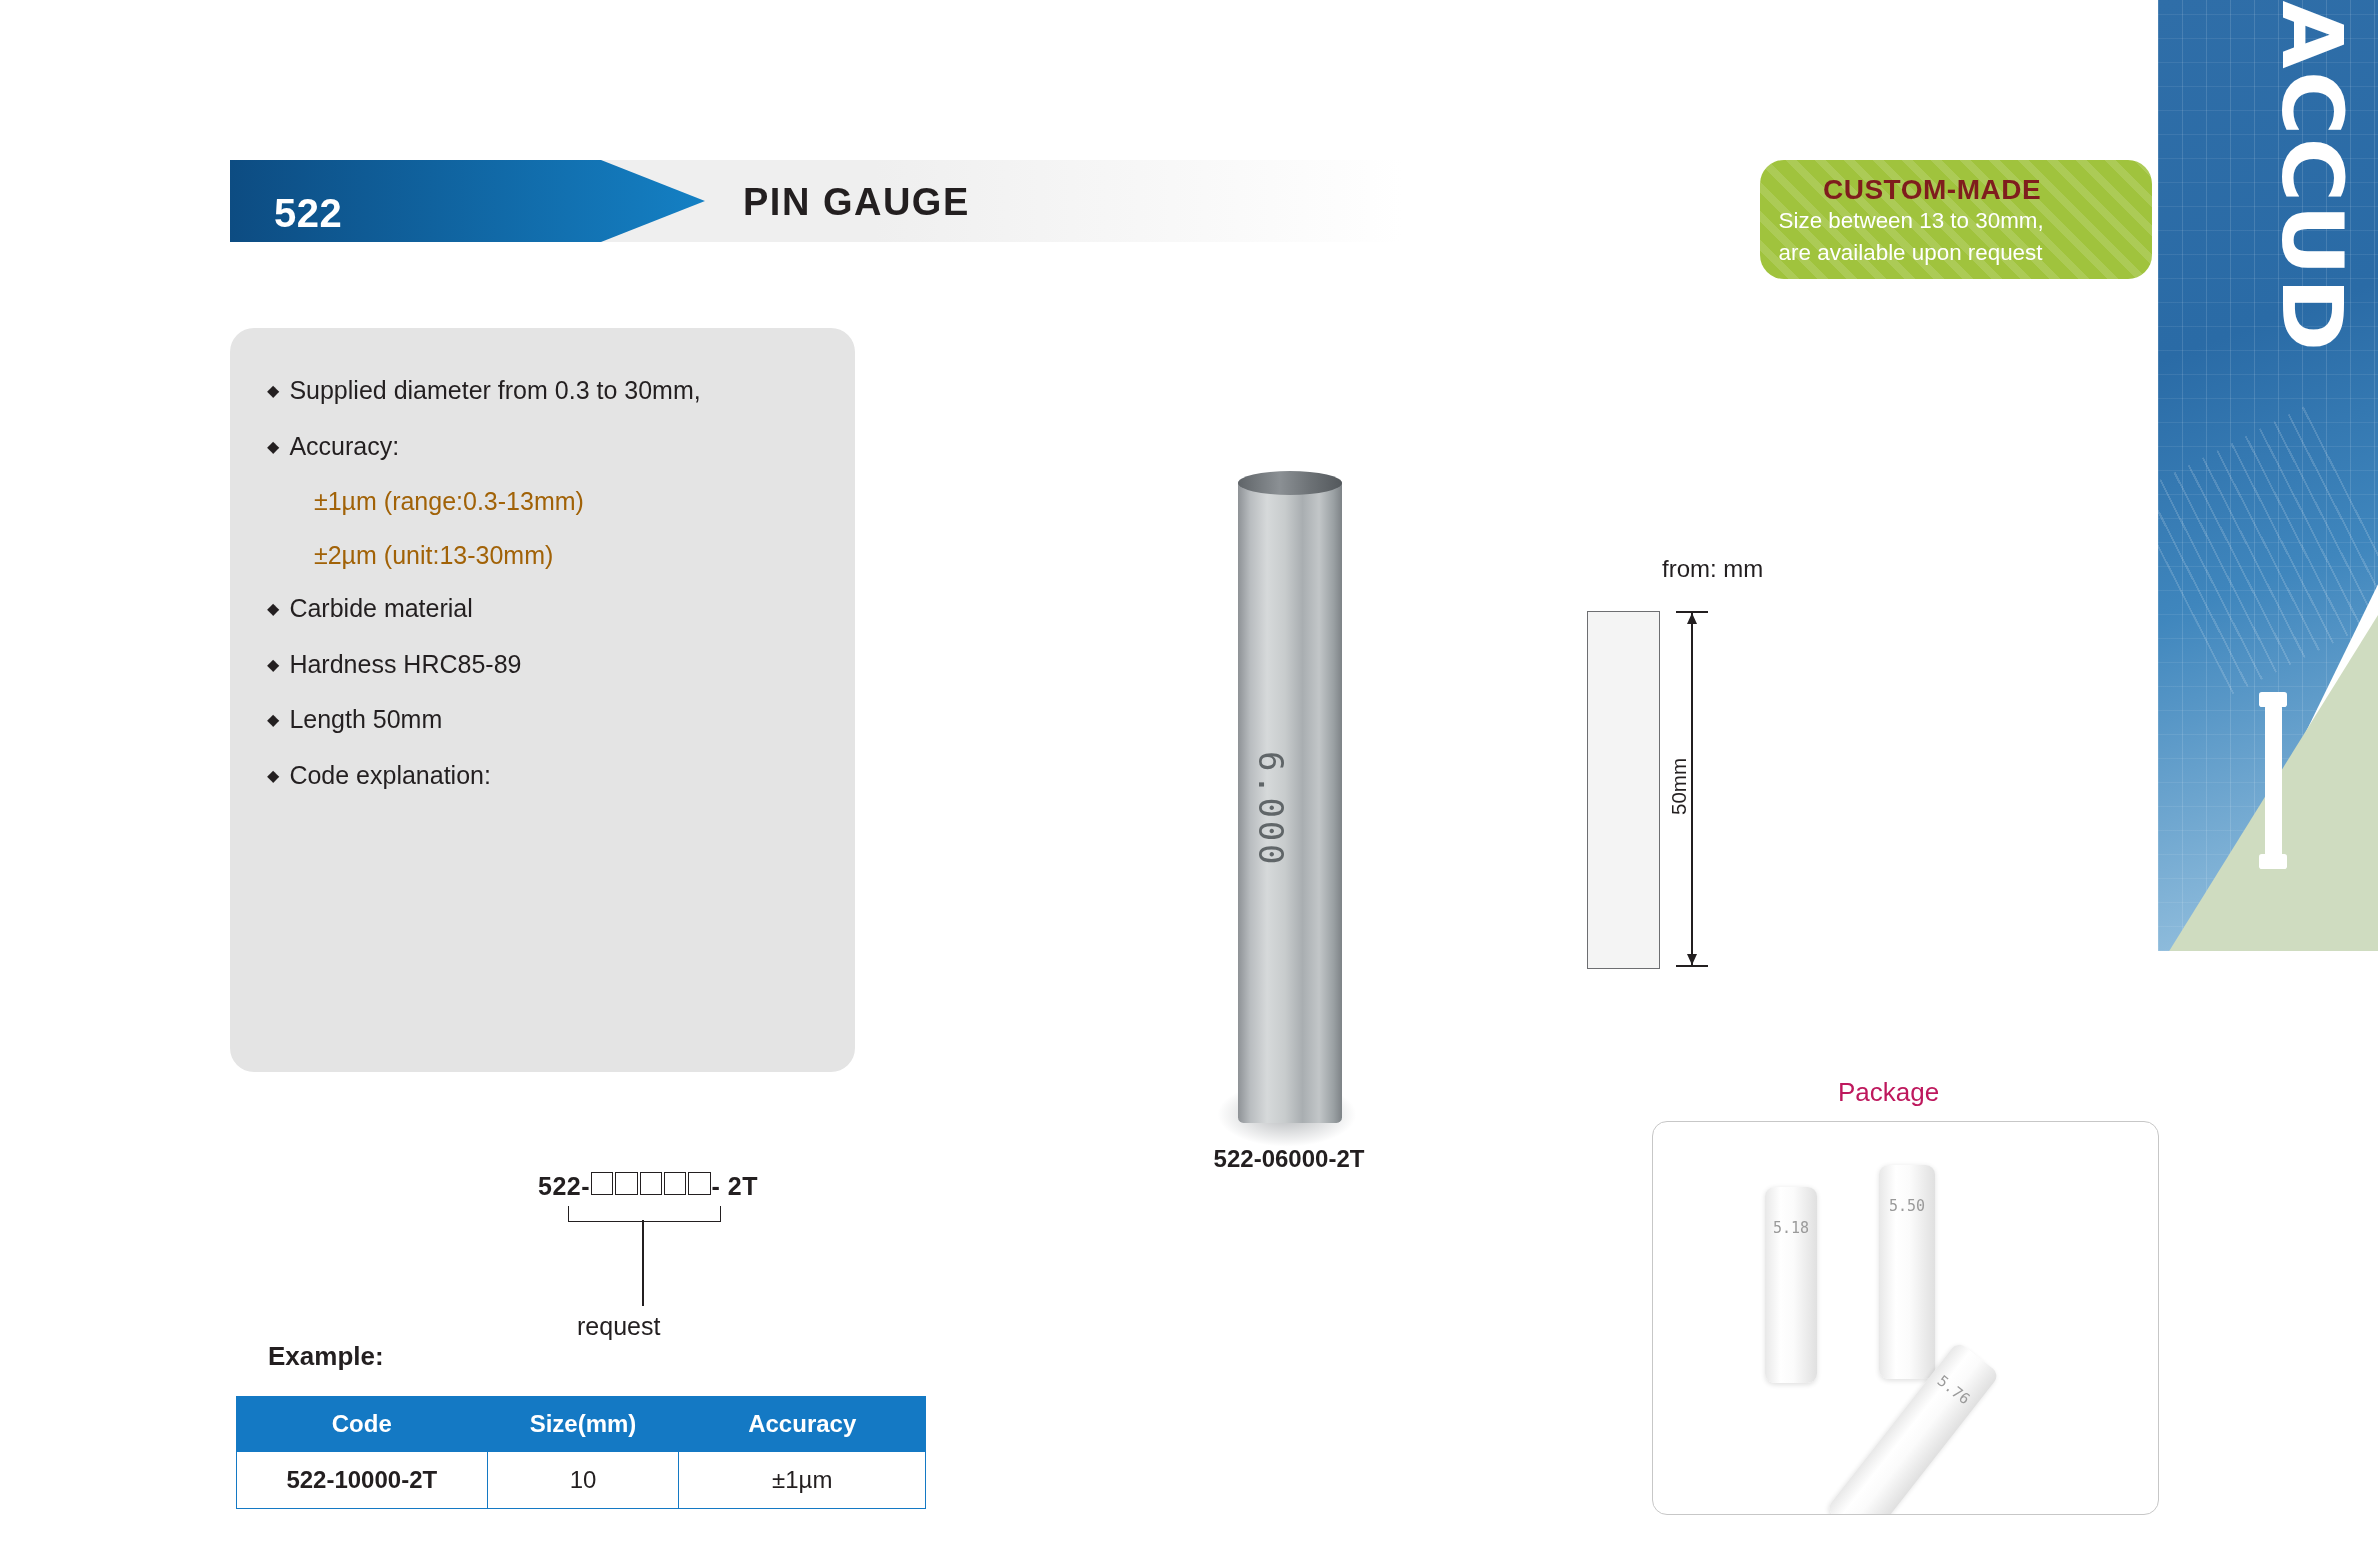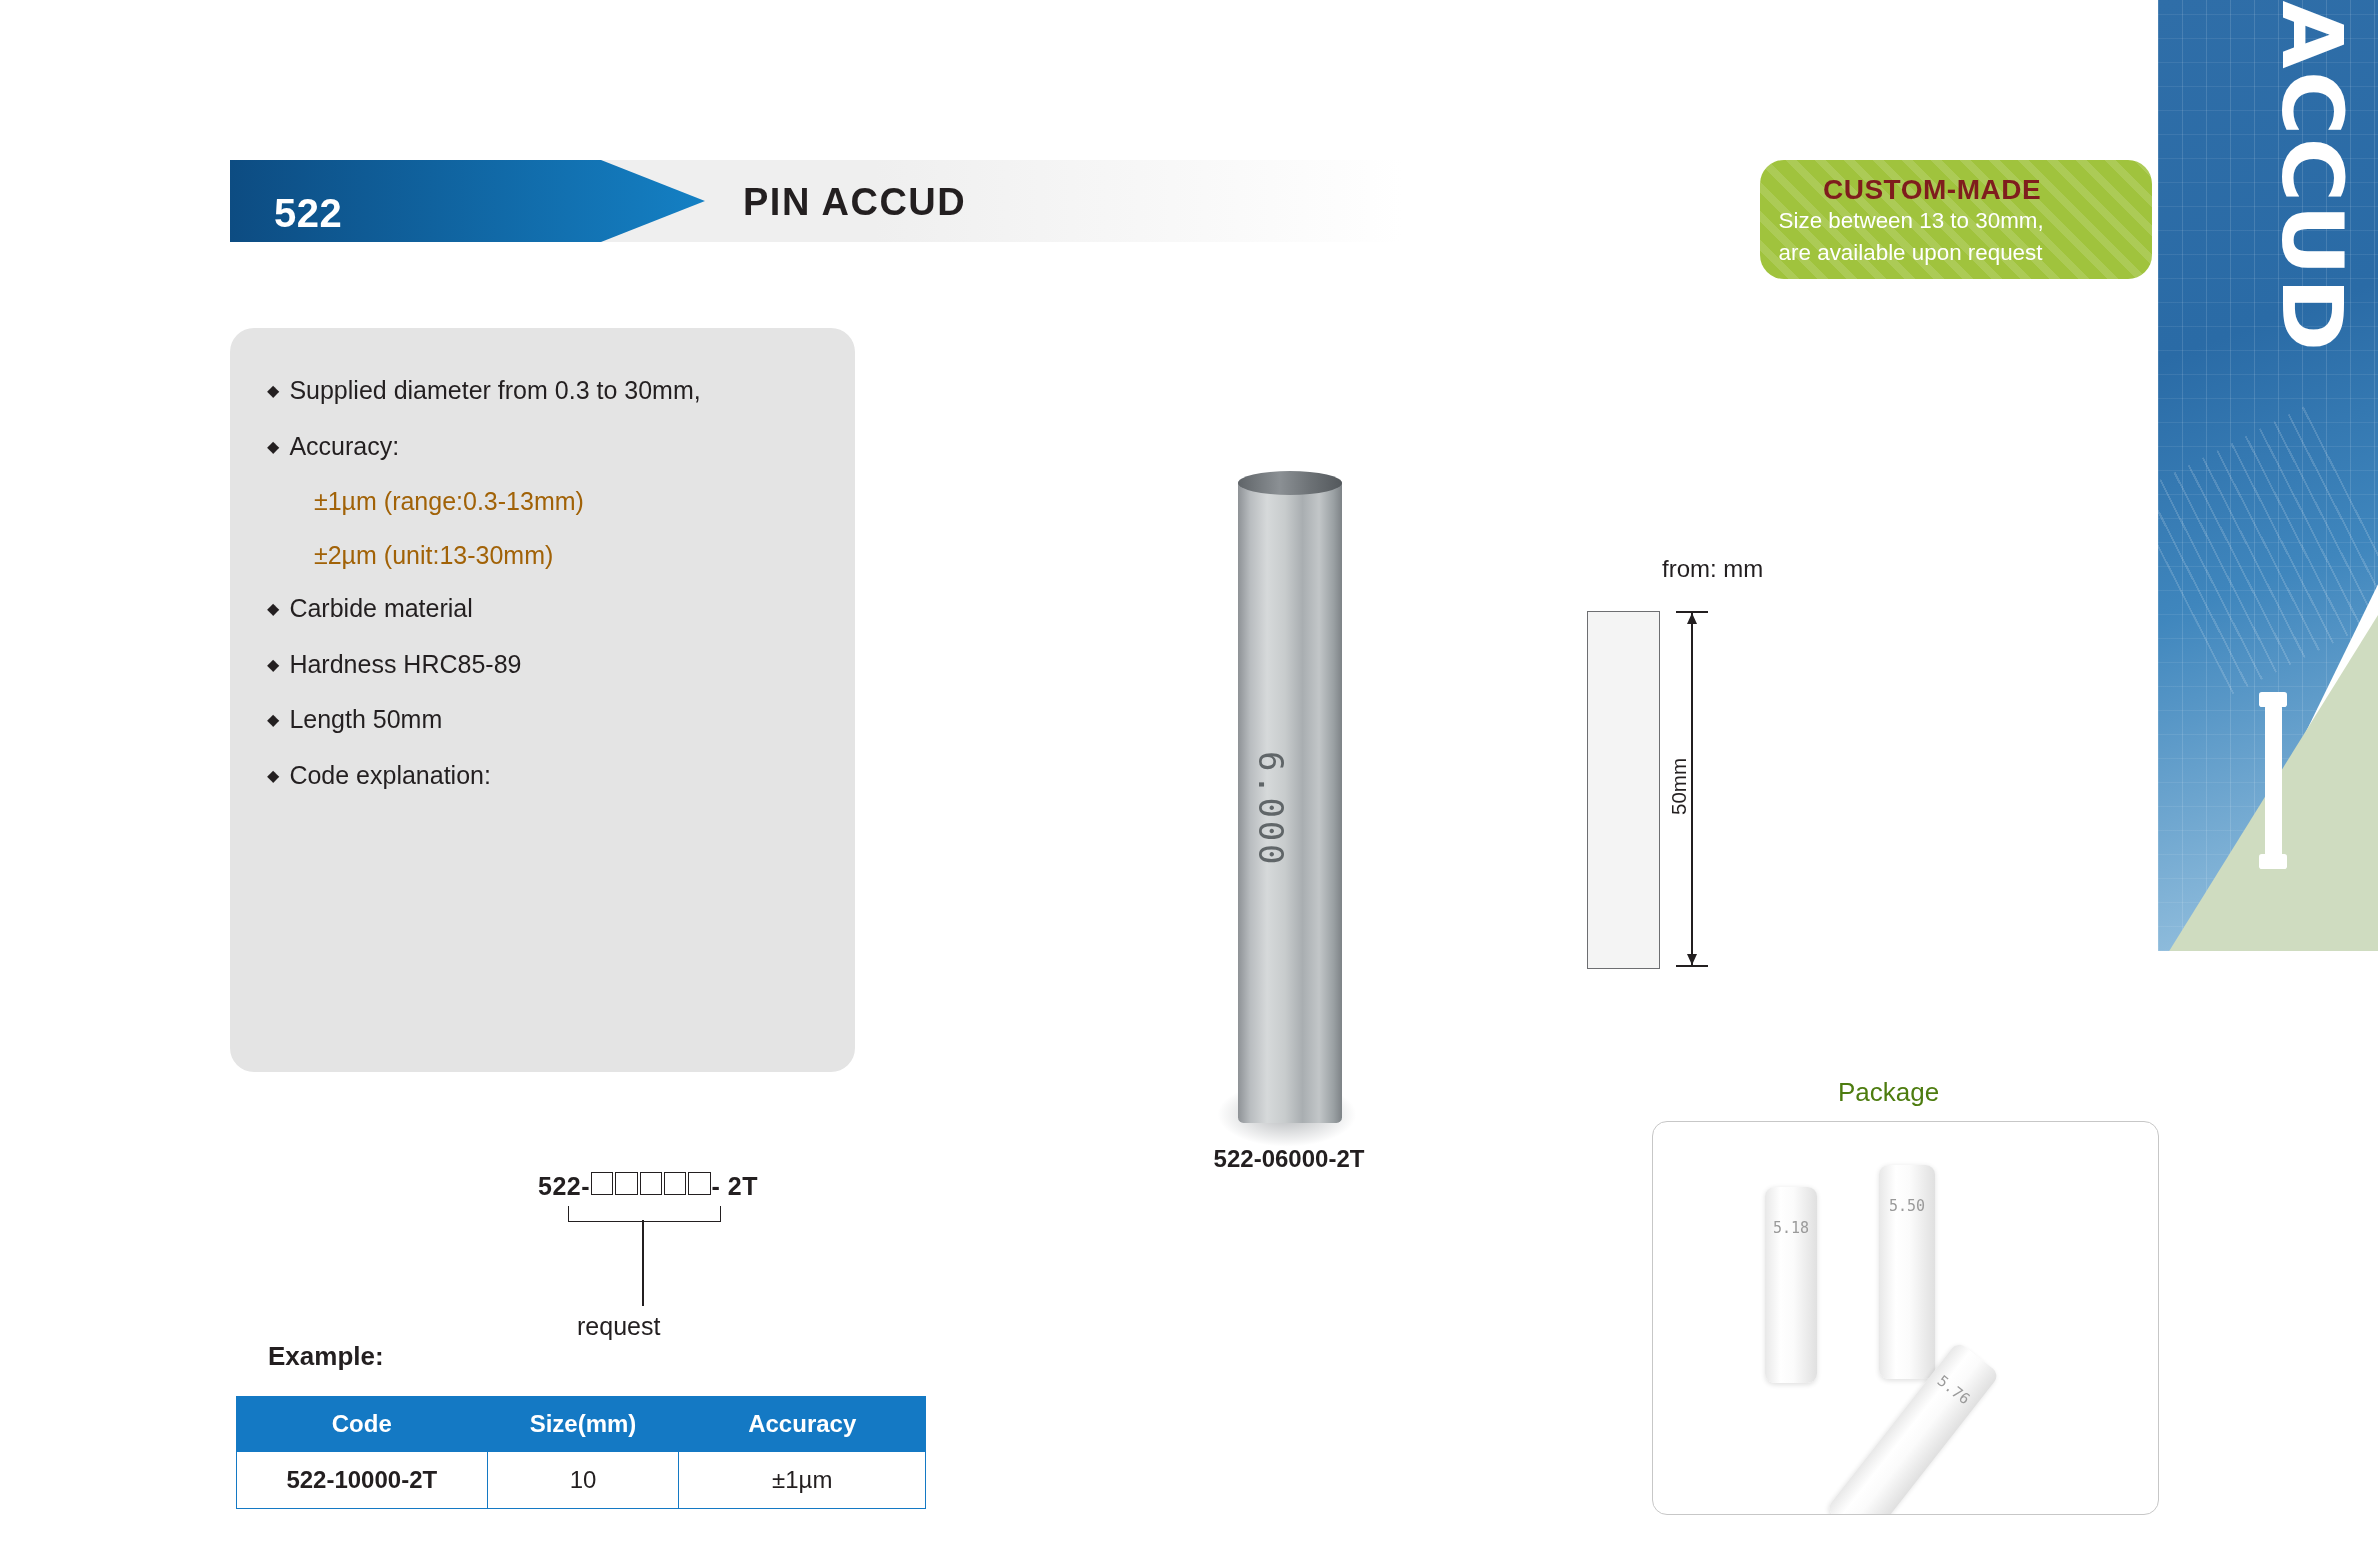--- a/index.html
+++ b/index.html
@@ -408,21 +408,21 @@
     writing-mode: vertical-rl;
     transform: rotate(180deg);
   }
 
   
   .package-label {
     position: absolute;
     left: 1838px;
     top: 1077px;
     font-size: 26px;
-    color: #4d7c0f;
+    color: #be185d;
   }
   .package-box {
     position: absolute;
     left: 1652px;
     top: 1121px;
     width: 505px;
     height: 392px;
     border: 1.9px solid #c7c7c7;
     border-radius: 15px;
     background: #ffffff;
@@ -502,21 +502,21 @@
 <div class="band-pin">
   <div class="cap-top"></div>
   <div class="body"></div>
   <div class="cap-bot"></div>
 </div>
 
 <div class="header">
   <div class="header-bar"></div>
   <div class="header-tag"></div>
   <div class="header-code">522</div>
-  <div class="header-title">PIN ACCUD</div>
+  <div class="header-title">PIN GAUGE</div>
 </div>
 
 <div class="custom-badge">
   <div class="pattern"></div>
   <div class="cm-title">CUSTOM-MADE</div>
   <div class="cm-line1">Size between 13 to 30mm,</div>
   <div class="cm-line2">are available upon request</div>
 </div>
 
 <div class="spec-panel">

